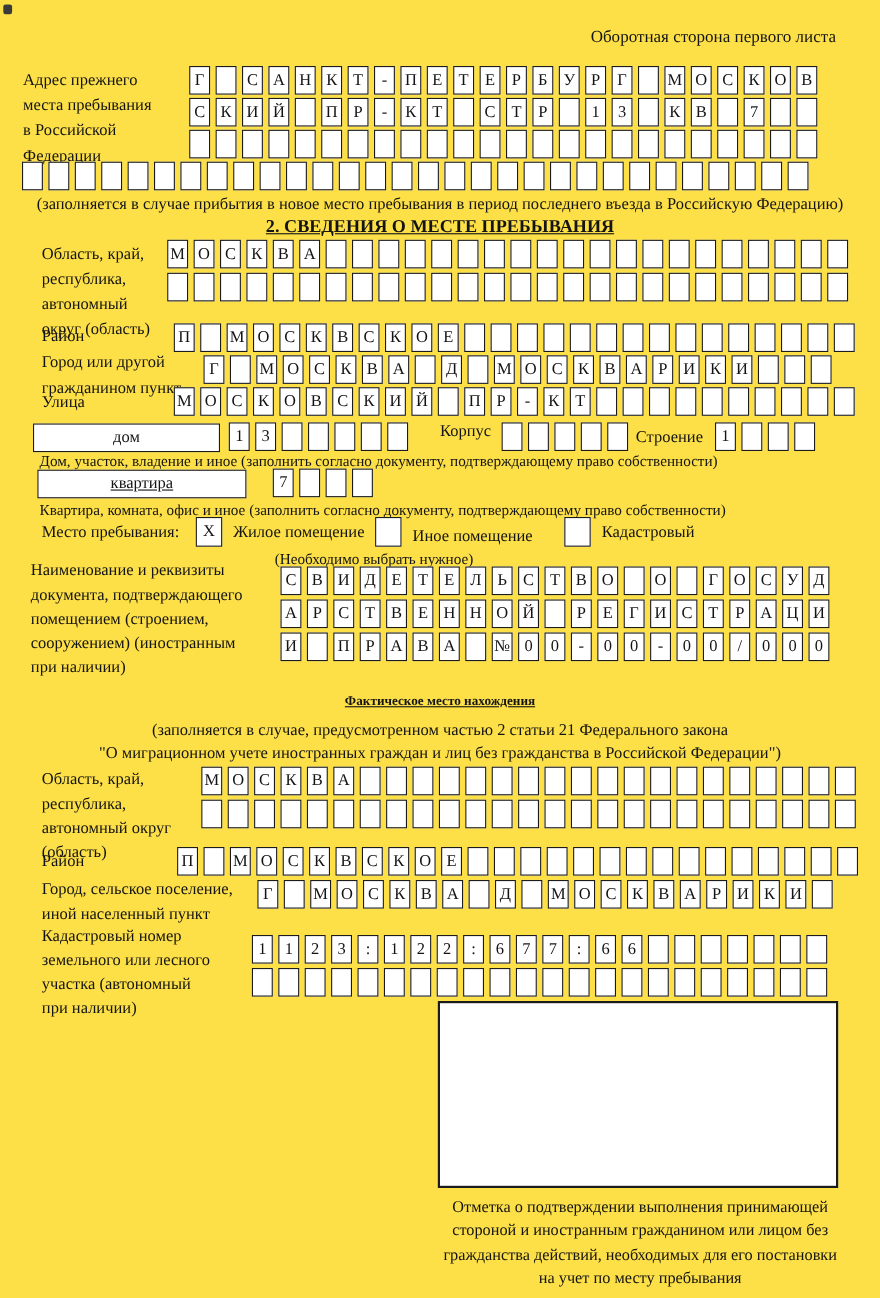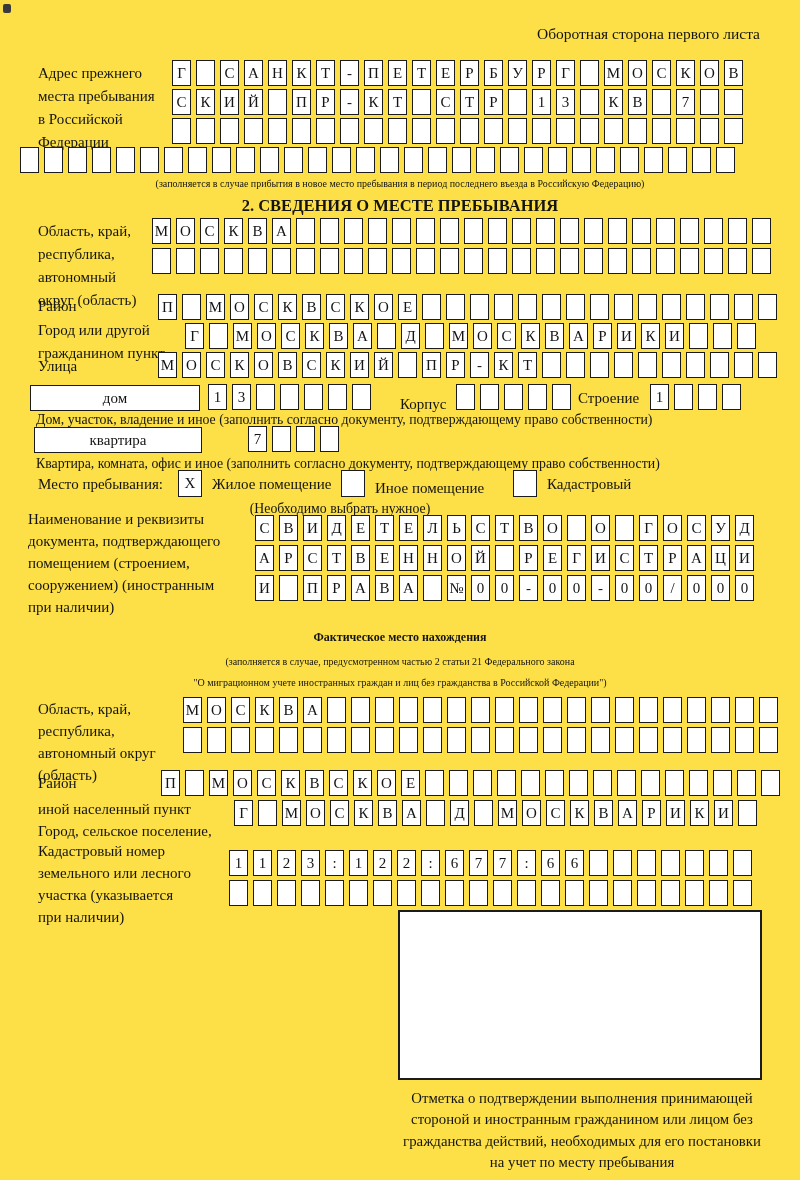--- a/index.html
+++ b/index.html
@@ -5,41 +5,41 @@
   html,body{margin:0;padding:0;background:#fff;}
   .page{position:relative;width:800px;height:1180px;background:#fde047;
         font-family:"Liberation Serif","DejaVu Serif",serif;color:#141414;overflow:hidden;}
   .abs{position:absolute;}
   .cells{position:absolute;display:flex;gap:5px;}
   .cell{flex:0 0 auto;width:19px;height:26px;border:1.7px solid #1b1b1b;background:#fff;
         display:flex;align-items:center;justify-content:center;
         font-size:15px;line-height:1;box-sizing:border-box;}
   .lbl{position:absolute;font-size:15px;line-height:23px;white-space:nowrap;}
   .lbl22{line-height:22px;}
-  .cap{position:absolute;left:0;width:100%;text-align:center;font-size:10px;white-space:nowrap;}
+  .cap{position:absolute;left:0;width:100%;text-align:center;font-size:15px;white-space:nowrap;}
   .capL{position:absolute;font-size:13.8px;white-space:nowrap;}
-  .hd{position:absolute;left:0;width:100%;text-align:center;font-weight:bold;}
+  .hd{position:absolute;left:0;width:100%;text-align:center;font-weight:bold;text-decoration:underline;}
   .fieldbox{position:absolute;border:1.7px solid #1b1b1b;background:#fff;box-sizing:border-box;
         display:flex;align-items:center;justify-content:center;font-size:15px;}
   .chk{position:absolute;width:24px;height:27px;border:1.7px solid #1b1b1b;box-sizing:border-box;
         display:flex;align-items:center;justify-content:center;font-size:15px;background:#fff;}
   .stampbox{position:absolute;border:2px solid #1b1b1b;background:#fff;box-sizing:border-box;}
   .stampcap{position:absolute;text-align:center;font-size:14.8px;line-height:21.3px;}
   .speck{position:absolute;left:3px;top:4px;width:8px;height:9px;background:#3a3a3a;border-radius:2px;}
 </style>
 </head>
 <body>
 
 <div class="page">
 
   <div class="speck"></div>
 
   <div class="abs" style="top:25px;left:0;width:760px;text-align:right;font-size:15.5px;">Оборотная сторона первого листа</div>
 
-  <div class="lbl" style="left:38px;top:62px;">
+  <div class="lbl" style="left:21px;top:62px;">
     <div>Адрес прежнего</div>
     <div>места пребывания</div>
     <div>в Российской</div>
     <div>Федерации</div>
   </div>
   <div class="cells" style="left:172px;top:60px;">
       <span class="cell">Г</span>
       <span class="cell"></span>
       <span class="cell">С</span>
       <span class="cell">А</span>
@@ -309,38 +309,38 @@
   <div class="fieldbox" style="left:30px;top:385px;width:170px;height:26px;">дом</div>
   <div class="cells" style="left:208px;top:384px;">
       <span class="cell">1</span>
       <span class="cell">3</span>
       <span class="cell"></span>
       <span class="cell"></span>
       <span class="cell"></span>
       <span class="cell"></span>
       <span class="cell"></span>
     </div>
-  <div class="lbl" style="left:400px;top:393px;text-align:right;">Корпус</div>
+  <div class="lbl" style="left:400px;top:381px;text-align:right;">Корпус</div>
   <div class="cells" style="left:456px;top:384px;">
       <span class="cell"></span>
       <span class="cell"></span>
       <span class="cell"></span>
       <span class="cell"></span>
       <span class="cell"></span>
     </div>
   <div class="lbl" style="left:578px;top:387px;">Строение</div>
   <div class="cells" style="left:650px;top:384px;">
       <span class="cell">1</span>
       <span class="cell"></span>
       <span class="cell"></span>
       <span class="cell"></span>
     </div>
   <div class="capL" style="left:36px;top:412px;">Дом, участок, владение и иное (заполнить согласно документу, подтверждающему право собственности)</div>
 
-  <div class="fieldbox" style="left:34px;top:427px;width:168px;height:26px;">квартира</div>
+  <div class="fieldbox" style="left:34px;top:427px;width:190px;height:26px;text-decoration:underline;">квартира</div>
   <div class="cells" style="left:248px;top:426px;">
       <span class="cell">7</span>
       <span class="cell"></span>
       <span class="cell"></span>
       <span class="cell"></span>
     </div>
   <div class="capL" style="left:36px;top:456px;">Квартира, комната, офис и иное (заполнить согласно документу, подтверждающему право собственности)</div>
 
   <div class="lbl" style="left:38px;top:473px;">Место пребывания:</div>
   <div class="chk" style="left:178px;top:470px;">X</div>
@@ -517,22 +517,22 @@
       <span class="cell"></span>
       <span class="cell"></span>
       <span class="cell"></span>
       <span class="cell"></span>
       <span class="cell"></span>
       <span class="cell"></span>
       <span class="cell"></span>
     </div>
 
   <div class="lbl lbl22" style="left:38px;top:798px;">
+    <div>Город, сельское поселение,</div>
     <div>иной населенный пункт</div>
-    <div>Город, сельское поселение,</div>
   </div>
   <div class="cells" style="left:234px;top:800px;">
       <span class="cell">Г</span>
       <span class="cell"></span>
       <span class="cell">М</span>
       <span class="cell">О</span>
       <span class="cell">С</span>
       <span class="cell">К</span>
       <span class="cell">В</span>
       <span class="cell">А</span>
@@ -548,21 +548,21 @@
       <span class="cell">Р</span>
       <span class="cell">И</span>
       <span class="cell">К</span>
       <span class="cell">И</span>
       <span class="cell"></span>
     </div>
 
   <div class="lbl lbl22" style="left:38px;top:840px;">
     <div>Кадастровый номер</div>
     <div>земельного или лесного</div>
-    <div>участка (указывается</div>
+    <div>участка (автономный</div>
     <div>при наличии)</div>
   </div>
   <div class="cells" style="left:229px;top:850px;">
       <span class="cell">1</span>
       <span class="cell">1</span>
       <span class="cell">2</span>
       <span class="cell">3</span>
       <span class="cell">:</span>
       <span class="cell">1</span>
       <span class="cell">2</span>

